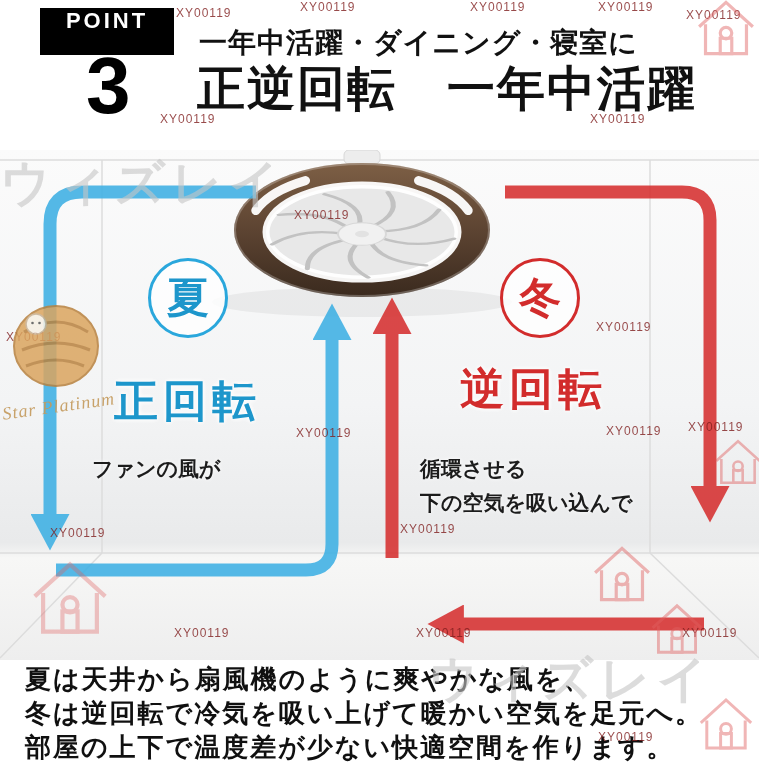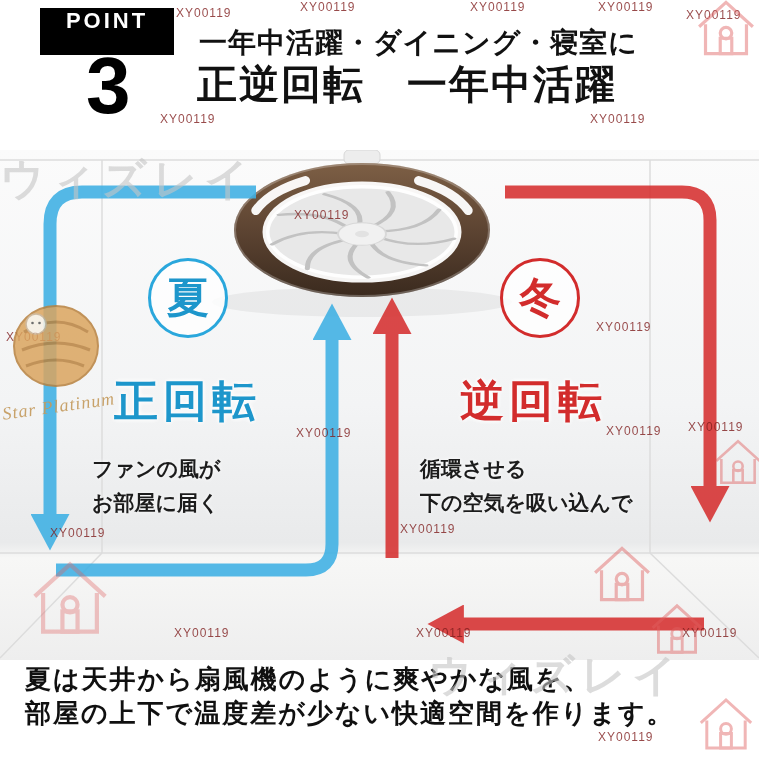--- a/index.html
+++ b/index.html
@@ -6,52 +6,52 @@
   .stage{position:relative;width:759px;height:762px;background:#fff;overflow:hidden;
          font-family:"Liberation Serif",serif;color:#111;}
 
   
   .point-box{position:absolute;left:40px;top:8px;width:134px;height:47px;background:#000;
              color:#fff;display:flex;align-items:flex-start;justify-content:center;z-index:6;
              font-family:"Liberation Sans",sans-serif;font-weight:bold;font-size:22px;letter-spacing:3px;}
   .point-number{position:absolute;left:86px;top:46px;font-size:80px;font-weight:bold;z-index:6;
                 font-family:"Liberation Sans",sans-serif;color:#000;line-height:1;}
   .subtitle{position:absolute;left:199px;top:24px;font-size:28px;font-weight:600;letter-spacing:1px;z-index:6;}
-  .title{position:absolute;left:197px;top:57px;font-size:40px;font-weight:bold;letter-spacing:2px;z-index:6;}
+  .title{position:absolute;left:197px;top:57px;font-size:48px;font-weight:bold;letter-spacing:2px;z-index:6;}
 
   
   .photo{position:absolute;left:0;top:150px;width:759px;height:510px;z-index:1;
          background:linear-gradient(180deg,#fbfbfb 0%,#f3f4f5 50%,#e9eaeb 77%,#f7f7f6 80%,#eeeeee 100%);}
   .photo svg{position:absolute;left:0;top:0;}
 
   
   .season-badge{position:absolute;width:74px;height:74px;border-radius:50%;z-index:4;
                 display:flex;align-items:center;justify-content:center;
                 font-size:42px;font-weight:bold;background:rgba(255,255,255,.78);}
   .badge-summer{left:148px;top:258px;border:3px solid #2aa7dc;color:#1d96cb;}
   .badge-winter{left:500px;top:258px;border:3px solid #d22c2c;color:#d22c2c;}
   .mode-text{position:absolute;font-size:44px;font-weight:bold;letter-spacing:5px;z-index:4;
              text-shadow:0 0 5px #fff,0 0 5px #fff;}
   .mode-summer{left:114px;top:372px;color:#1d96cb;}
-  .mode-winter{left:460px;top:372px;color:#d22c2c;}
+  .mode-winter{left:460px;top:360px;color:#d22c2c;}
   .season-desc{position:absolute;z-index:4;text-align:left;font-size:21px;font-weight:bold;
                line-height:34px;color:#1c1c1c;text-shadow:0 0 4px #fff;}
   .desc-summer{left:92px;top:452px;width:200px;}
   .desc-winter{left:420px;top:452px;width:236px;}
 
   
   .footer{position:absolute;left:0;top:660px;width:759px;height:102px;background:#fff;z-index:3;}
   .footer-line{position:relative;z-index:7;padding-left:25px;font-size:26px;font-weight:600;
                letter-spacing:2px;line-height:34px;color:#101010;}
   .footer-line:first-child{padding-top:3px;}
 
   
   .wm-code{position:absolute;z-index:5;font-family:"Liberation Sans",sans-serif;font-size:12px;
            color:#7f1d1d;opacity:.8;letter-spacing:1px;pointer-events:none;}
-  .wm-brand{position:absolute;z-index:5;font-size:44px;font-weight:bold;color:#c6c6c6;opacity:.6;
+  .wm-brand{position:absolute;z-index:5;font-size:50px;font-weight:bold;color:#c6c6c6;opacity:.6;
             letter-spacing:6px;pointer-events:none;white-space:nowrap;}
   .wm-brand-top{left:0;top:150px;}
   .wm-brand-bottom{left:428px;top:646px;}
   .house{position:absolute;z-index:5;opacity:.45;pointer-events:none;}
   .shop-logo{position:absolute;left:10px;top:300px;z-index:5;opacity:.85;pointer-events:none;}
   .shop-text{position:absolute;left:2px;top:396px;z-index:5;font-style:italic;font-size:18px;
              color:#c49a5c;letter-spacing:1px;transform:rotate(-8deg);opacity:.9;pointer-events:none;}
 </style>
 </head>
 <body>
@@ -126,29 +126,29 @@
       </g>
     </svg>
   </div>
 
   <div class="season-badge badge-summer">夏</div>
   <div class="season-badge badge-winter">冬</div>
   <div class="mode-text mode-summer">正回転</div>
   <div class="mode-text mode-winter">逆回転</div>
   <div class="season-desc desc-summer">
     <div>ファンの風が</div>
-    <div>お部屋に届く</div>
   </div>
   <div class="season-desc desc-winter">
     <div>循環させる</div>
     <div>下の空気を吸い込んで</div>
   </div>
 
   <div class="footer">
     <div class="footer-line">夏は天井から扇風機のように爽やかな風を、</div>
+    <div class="footer-line">冬は逆回転で冷気を吸い上げて暖かい空気を足元へ。</div>
     <div class="footer-line">部屋の上下で温度差が少ない快適空間を作ります。</div>
   </div>
 
   <div class="wm-brand wm-brand-top">ウィズレイ</div>
   <div class="wm-brand wm-brand-bottom">ウィズレイ</div>
 
   <span class="wm-code" style="left:176px;top:6px">XY00119</span>
   <span class="wm-code" style="left:300px;top:0px">XY00119</span>
   <span class="wm-code" style="left:470px;top:0px">XY00119</span>
   <span class="wm-code" style="left:598px;top:0px">XY00119</span>

